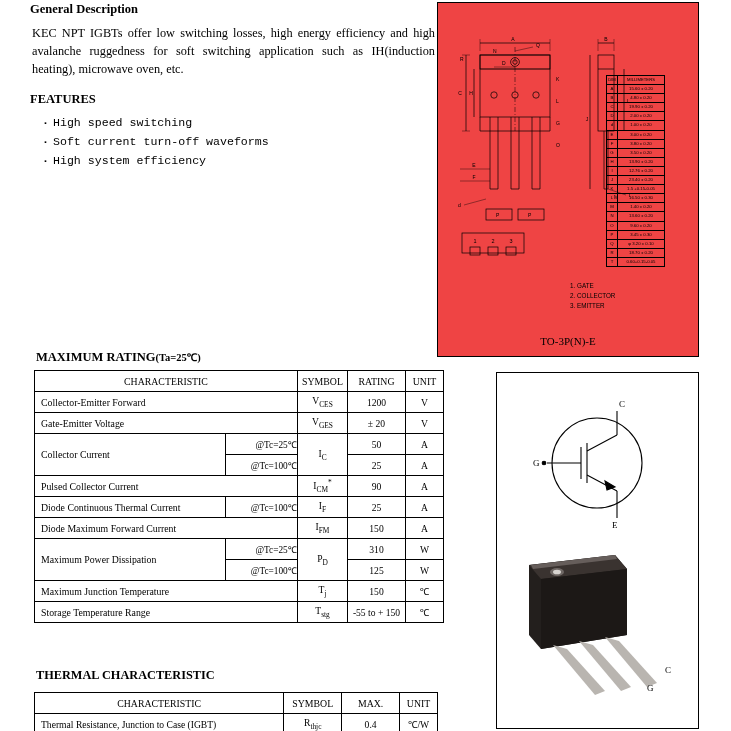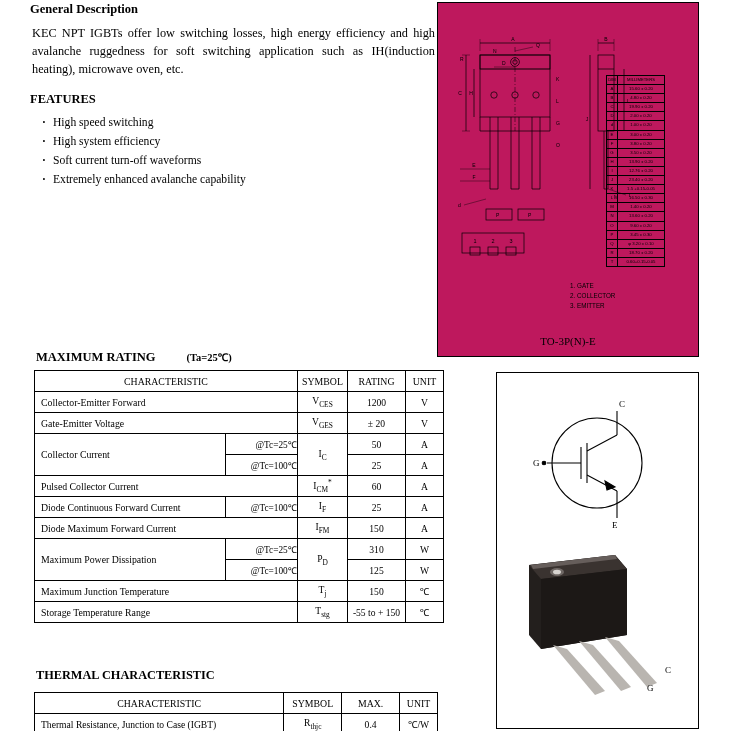--- a/index.html
+++ b/index.html
@@ -43,40 +43,40 @@
     font-weight: bold;
     margin: 0 0 7px 0;
   }
 
   ul.features {
     list-style: none;
     margin: 0 0 0 0;
     padding: 0 0 0 12px;
     font-size: 11.6px;
     line-height: 1.62;
+    font-family: Liberation Mono, monospace;
   }
   ul.features li::before {
     content: "\00B7";
     display: inline-block;
     width: 11px;
     font-weight: bold;
   }
 
   
   .max-rating-head {
     position: absolute;
     left: 36px; top: 350px;
     font-size: 12.5px;
     font-weight: bold;
     font-family: "Liberation Serif", serif;
   }
   .max-rating-head .small {
     font-size: 10.5px;
     font-weight: bold;
-    margin-left: 31px;
   }
 
   table.ratings {
     position: absolute;
     left: 34px; top: 370px;
     width: 410px;
     border-collapse: collapse;
     font-size: 9.6px;
     font-family: "Liberation Serif", serif;
   }
@@ -131,21 +131,21 @@
   }
   table.thermal th { font-size: 9.8px; }
   table.thermal td.char { text-align: left; padding-left: 6px; font-size: 9.6px; }
 
   
   .pkg-box {
     position: absolute;
     left: 437px; top: 2px;
     width: 262px; height: 355px;
     border: 1px solid #000;
-    background: #be185d;
+    background: #ef4444;
   }
 
   .pkg-caption {
     position: absolute;
     width: 100%;
     bottom: 9px;
     text-align: center;
     font-size: 11px;
     font-family: "Liberation Serif", serif;
   }
@@ -193,23 +193,22 @@
 <body>
 
 <div class="page">
 
   <div class="left-col">
     <h2 class="section-title">General Description</h2>
     <p class="desc">KEC NPT IGBTs offer low switching losses, high energy efficiency and high avalanche ruggedness for soft switching application such as IH(induction heating), microwave oven, etc.</p>
     <h3 class="features-title">FEATURES</h3>
     <ul class="features">
       <li>High speed switching</li>
+      <li>Soft current turn-off waveforms</li>
       <li>High system efficiency</li>
-      <li>Soft current turn-off waveforms</li>
-      <li>Extremely enhanced avalanche capability</li>
     </ul>
   </div>
 
   <div class="max-rating-head">
     <span>MAXIMUM RATING</span><span class="small">(Ta=25℃)</span>
   </div>
 
   <table class="ratings">
     <tbody>
         <tr>
@@ -242,26 +241,26 @@
     </tr>
     <tr>
       <td class="cond">@Tc=100℃</td>
       <td>25</td>
       <td>A</td>
     </tr>
 
     <tr>
       <td class="char" colspan="2">Pulsed Collector Current</td>
       <td><span>I</span><span class="sub">CM</span><span class="sup">*</span></td>
-      <td>60</td>
+      <td>90</td>
       <td>A</td>
     </tr>
 
     <tr>
-      <td class="char">Diode Continuous Forward Current</td>
+      <td class="char">Diode Continuous Thermal Current</td>
       <td class="cond">@Tc=100℃</td>
       <td><span>I</span><span class="sub">F</span></td>
       <td>25</td>
       <td>A</td>
     </tr>
 
     <tr>
       <td class="char" colspan="2">Diode Maximum Forward Current</td>
       <td><span>I</span><span class="sub">FM</span></td>
       <td>150</td>

